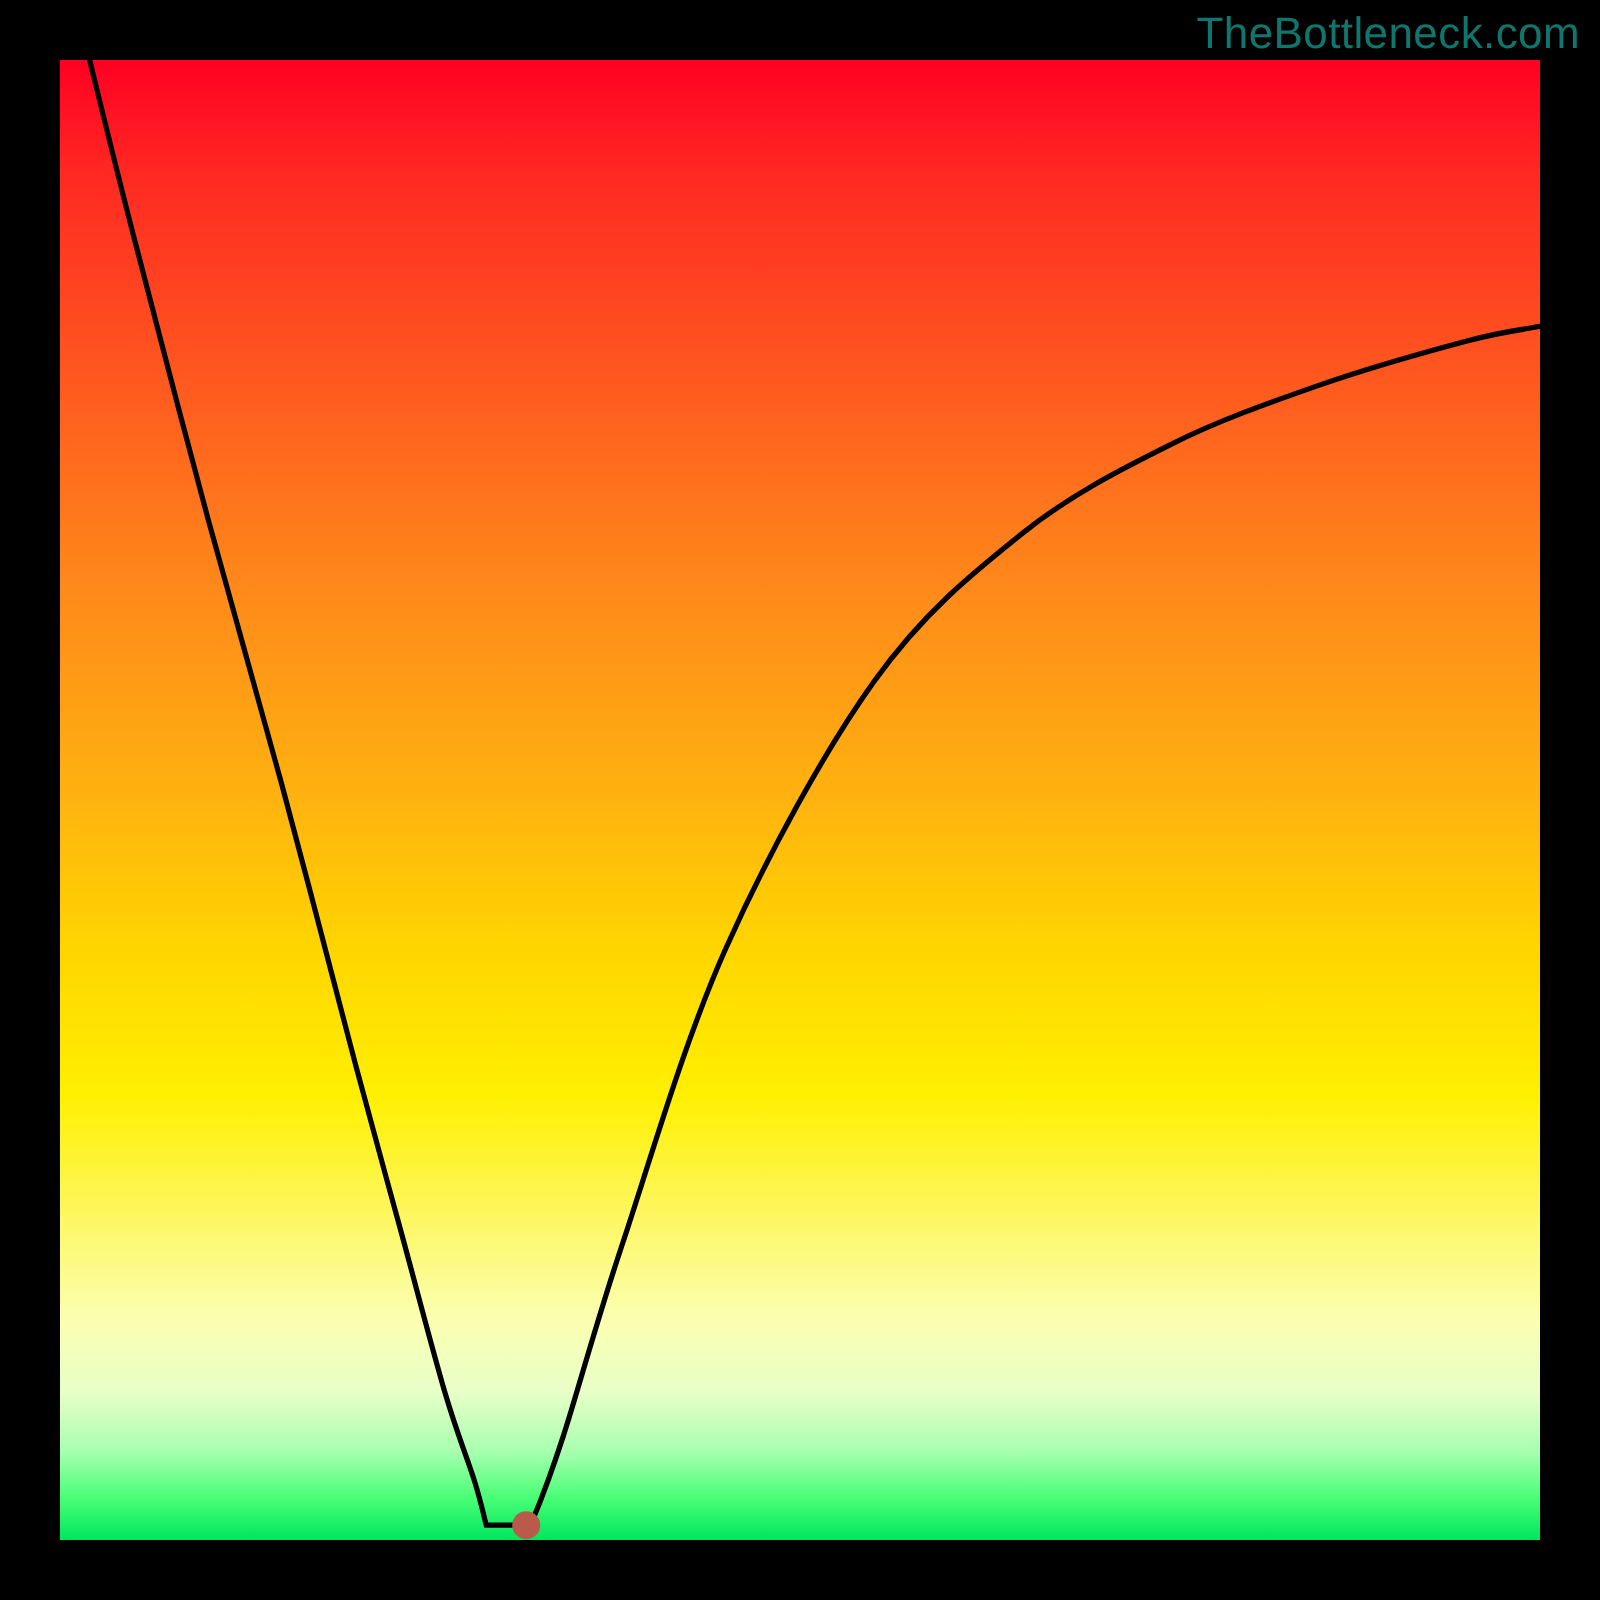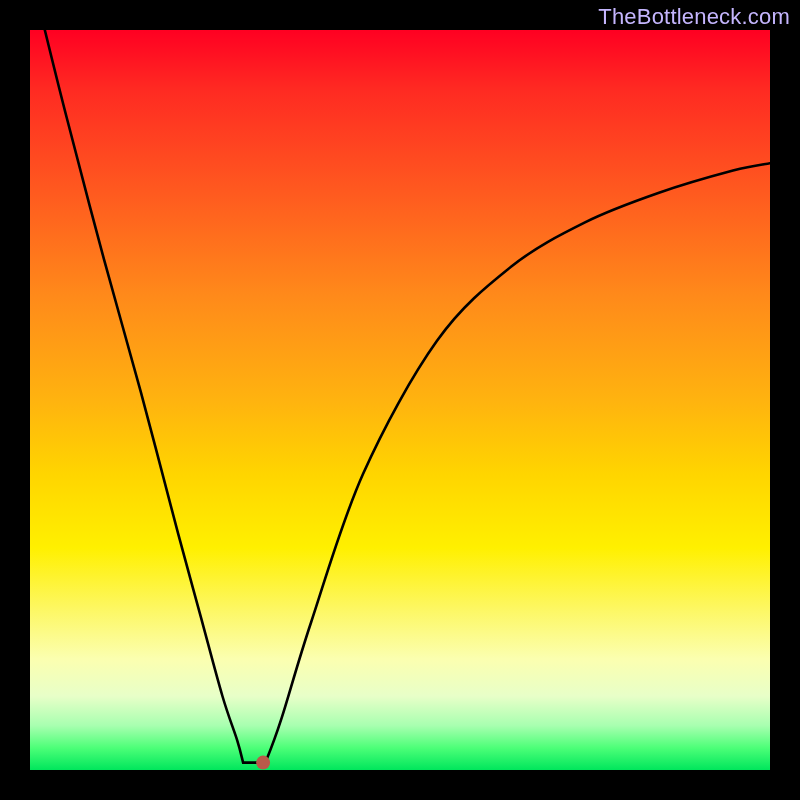--- a/index.html
+++ b/index.html
@@ -14,21 +14,21 @@
   .frame {
     position: relative;
     width: 800px;
     height: 800px;
     background: #000;
   }
   .attribution {
     position: absolute;
     top: 4px;
     right: 10px;
-    color: #c4b5fd;
+    color: #0f766e;
     font-size: 22px;
     letter-spacing: 0.2px;
     font-weight: 400;
     user-select: none;
   }
   .plot-area {
     position: absolute;
     left: 30px;
     top: 30px;
     width: 740px;

